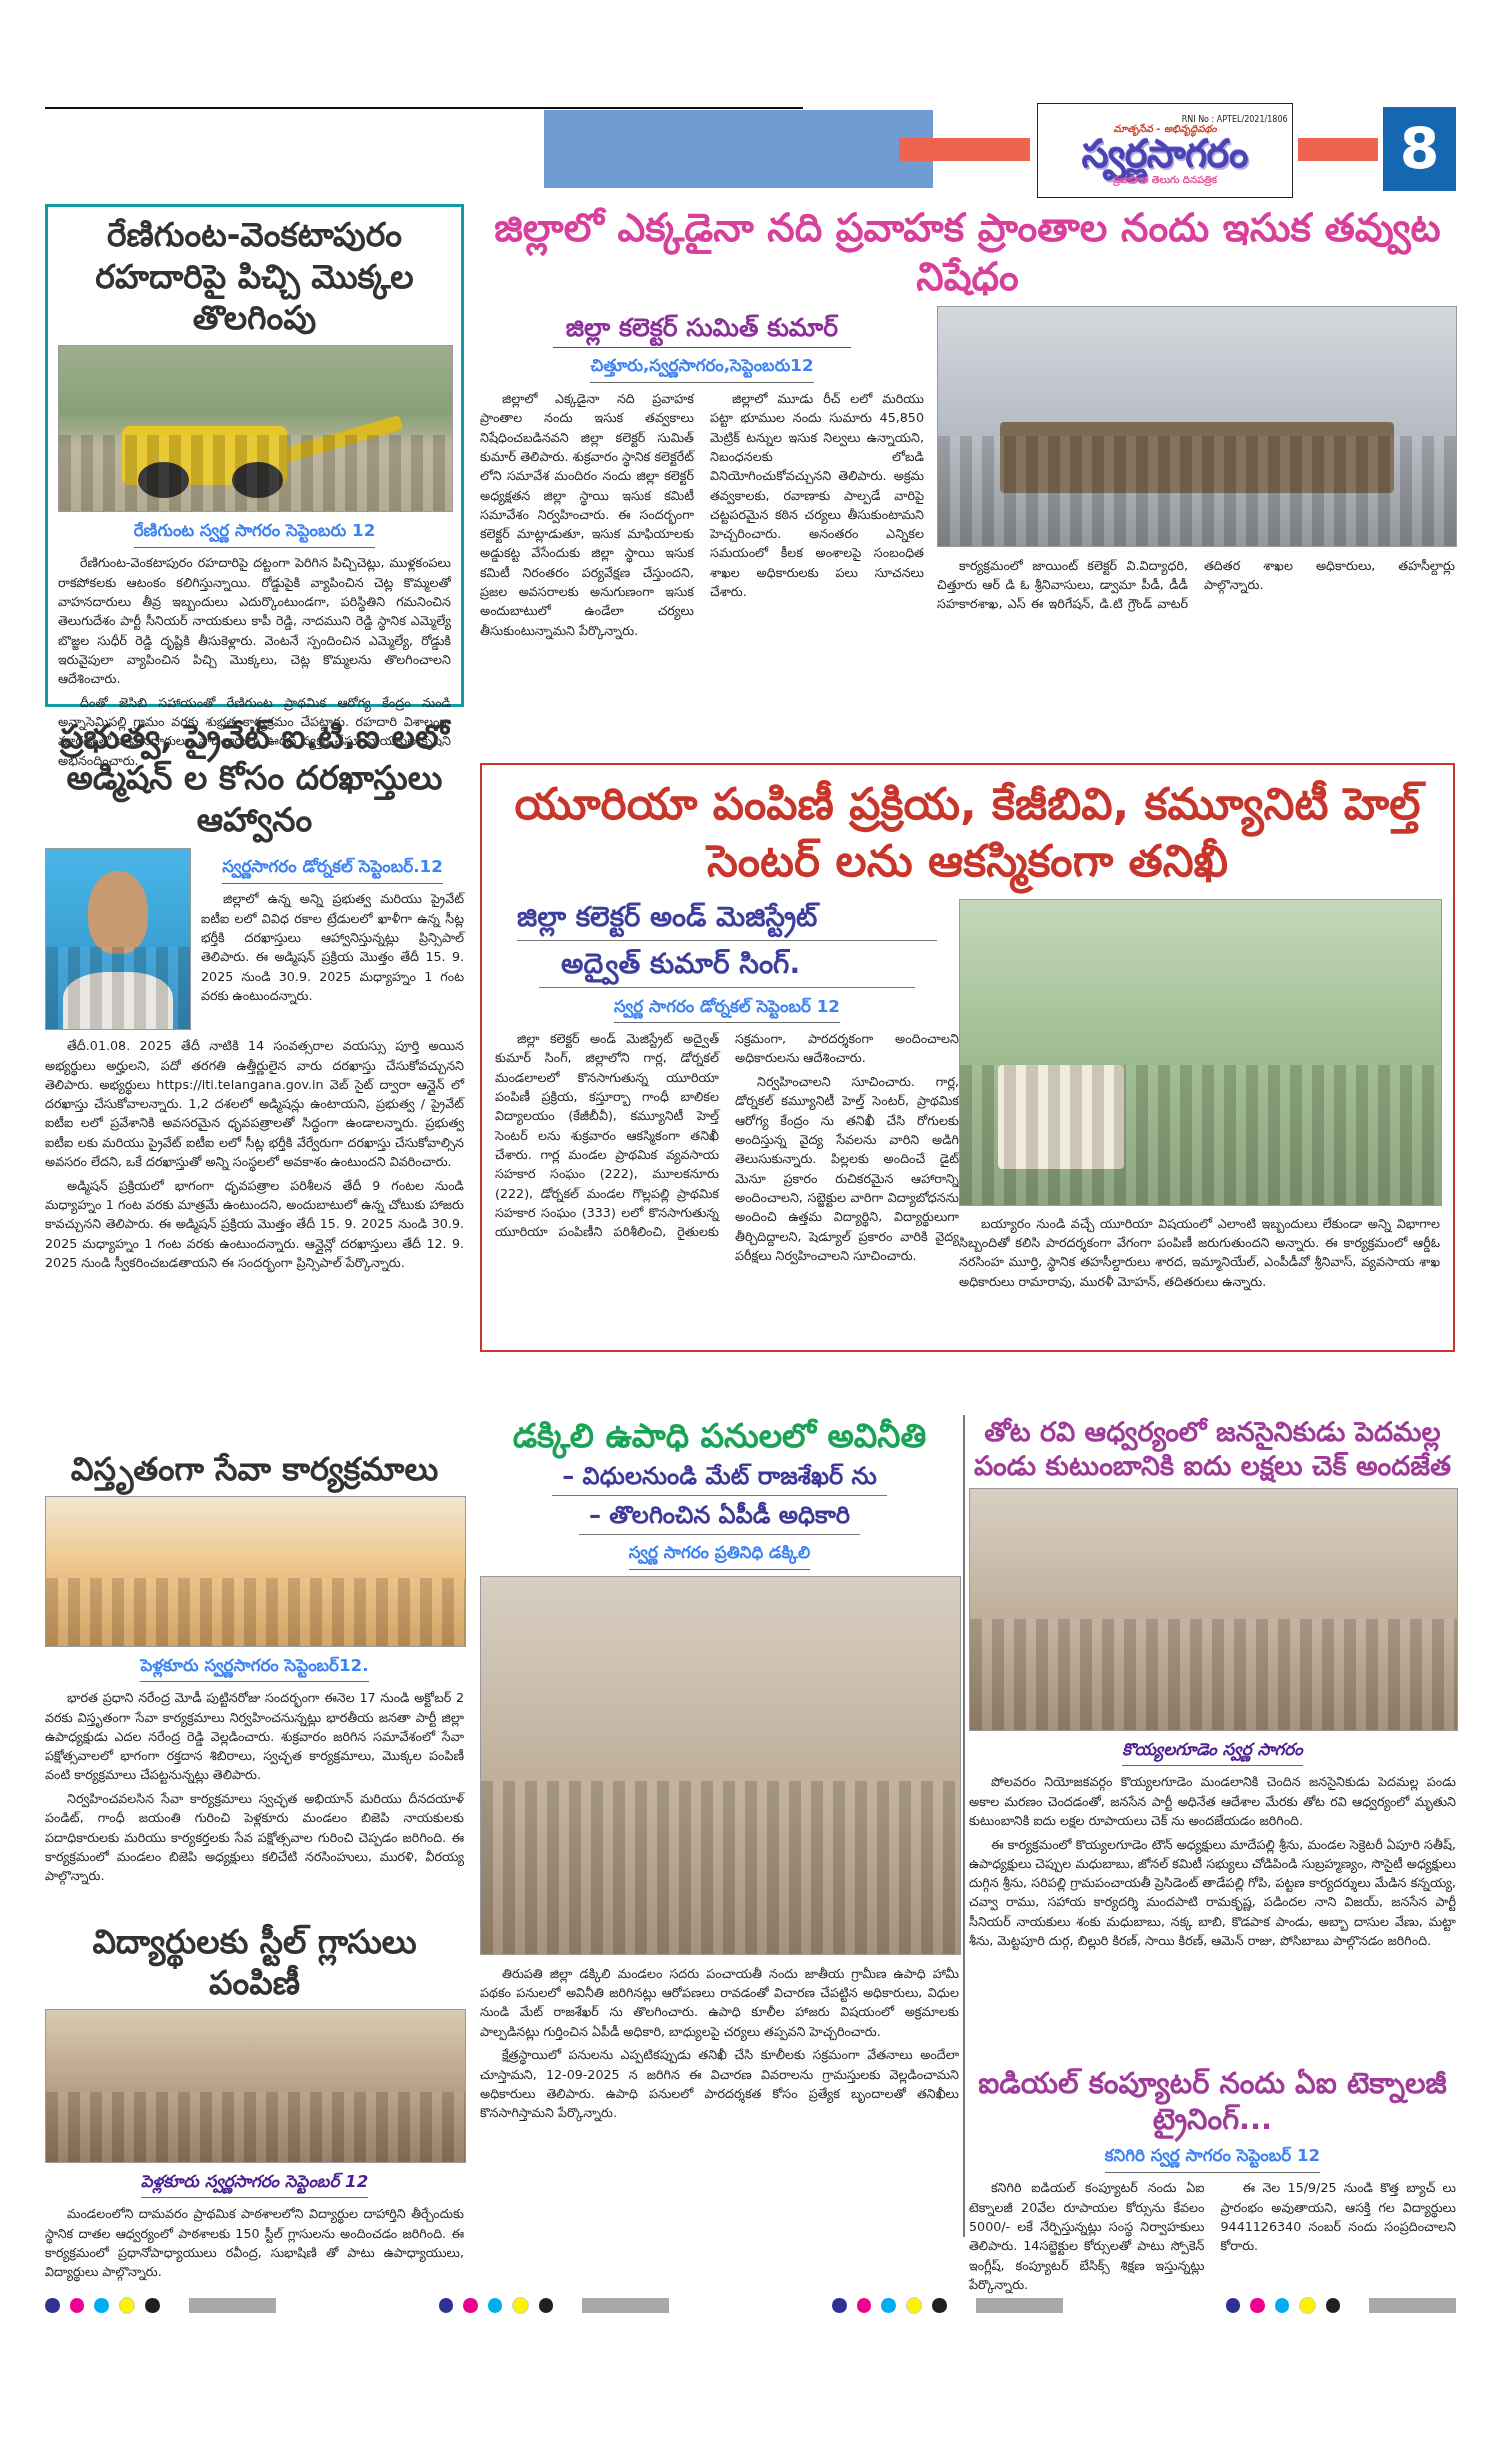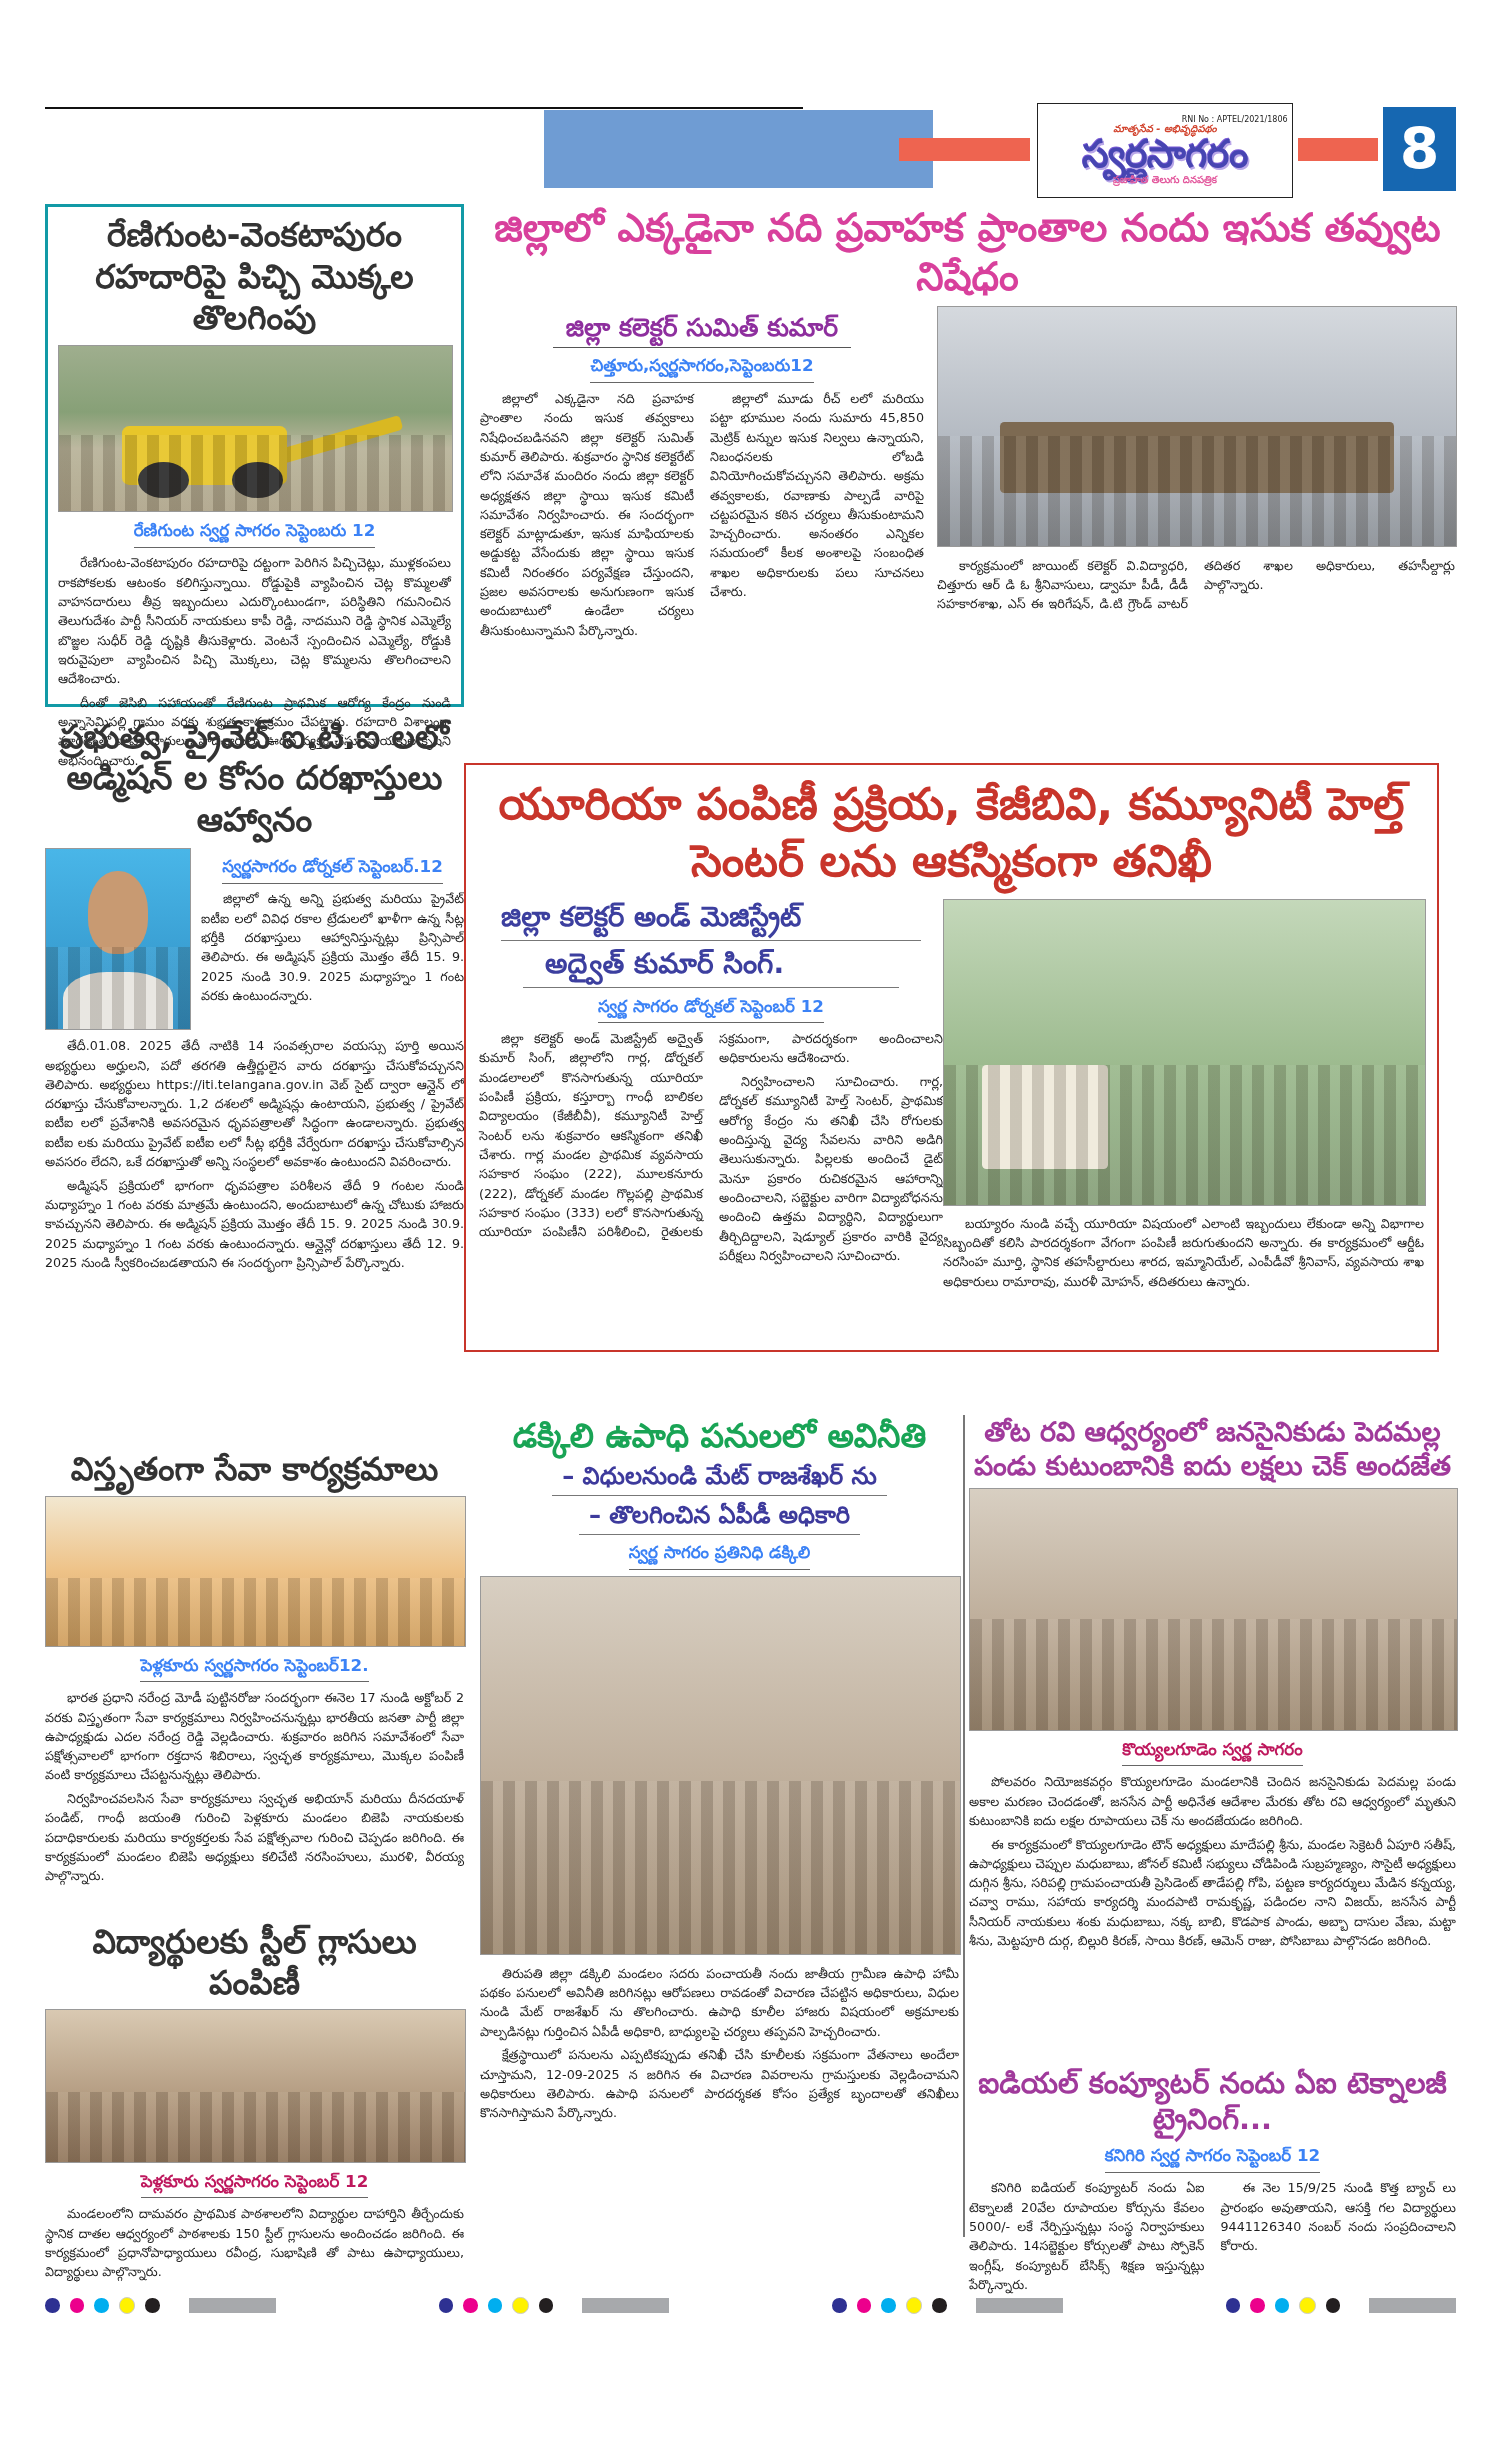--- a/index.html
+++ b/index.html
@@ -41,21 +41,21 @@
   .hl.dark{color:#333;}
   .hl.magenta{color:#d8409c;}
   .hl.red{color:#c8352b;}
   .hl.green{color:#19a455;}
   .hl.purple{color:#a салон;} 
   .hl.purple{color:#a03a9b;}
   .dateline{
     color:#3b82f6;font-weight:bold;font-size:16.7px;text-align:center;
     margin:7.3px auto 5.8px auto;padding-bottom:2.9px;border-bottom:1.5px solid #666;width:fit-content;
   }
-  .dateline.blue{color:#be185d;}
+  .dateline.blue{color:#4c1d95;font-style:italic;}
   .kicker{font-weight:bold;line-height:1.3;}
   .body p{
     font-size:12.7px;line-height:1.52;text-align:justify;margin:0 0 4.4px 0;text-indent:22px;
   }
   .cols2{column-count:2;column-gap:16px;}
   .photo{position:relative;overflow:hidden;border:0.7px solid #999;}
   .photo::after{ 
     content:"";position:absolute;left:0;right:0;bottom:0;height:46%;
     background:repeating-linear-gradient(90deg,rgba(40,30,20,.18) 0 11.6px,rgba(255,255,255,.06) 11.6px 22px);
   }
@@ -80,21 +80,21 @@
   #a1{left:45px;top:204px;width:419px;height:503px;border:3.6px solid #129aa6;box-sizing:border-box;padding:7.3px 10px;}
   #a1 .hl{font-size:33px;}
   #a1 .photo{width:100%;height:165px;margin-top:7.3px;}
   #a2{left:480px;top:204px;width:975px;height:550px;}
   #a2 .hl{font-size:39px;}
   #a2 .kicker{font-size:25px;color:#8e2f9e;border-bottom:1.5px solid #555;width:fit-content;margin:5.8px auto 0 auto;padding:0 13px 2.9px 13px;}
   .a2-row{display:flex;gap:13px;margin-top:4.4px;}
   .a2-left{width:444px;flex:none;}
   .a2-right{flex:1;}
   #a2 .photo{width:100%;height:239px;}
-  #a6{left:464px;top:763px;width:975px;height:589px;border:2.9px solid #c8352b;box-sizing:border-box;padding:10px 13px;}
+  #a6{left:480px;top:763px;width:975px;height:589px;border:2.9px solid #c8352b;box-sizing:border-box;padding:10px 13px;}
   #a6 .hl{font-size:44px;line-height:1.3;}
   .a6-row{display:flex;margin-top:10px;}
   .a6-left{width:464px;flex:none;}
   .a6-right{flex:1;}
   #a6 .kicker{font-size:27.6px;color:#3c3f9f;border-bottom:1.5px solid #777;padding-bottom:4.4px;margin:0 22px;}
   #a6 .kicker2{font-size:28px;color:#3c3f9f;border-bottom:1.5px solid #777;padding:5.8px 22px 4.4px 22px;margin:0 44px;}
   #a6 .photo{width:100%;height:305px;margin-bottom:7.3px;}
   #a3{left:45px;top:716px;width:419px;height:727px;}
   #a3 .hl{font-size:33px;}
   .a3-row{display:flex;gap:10px;margin-top:8.7px;}

